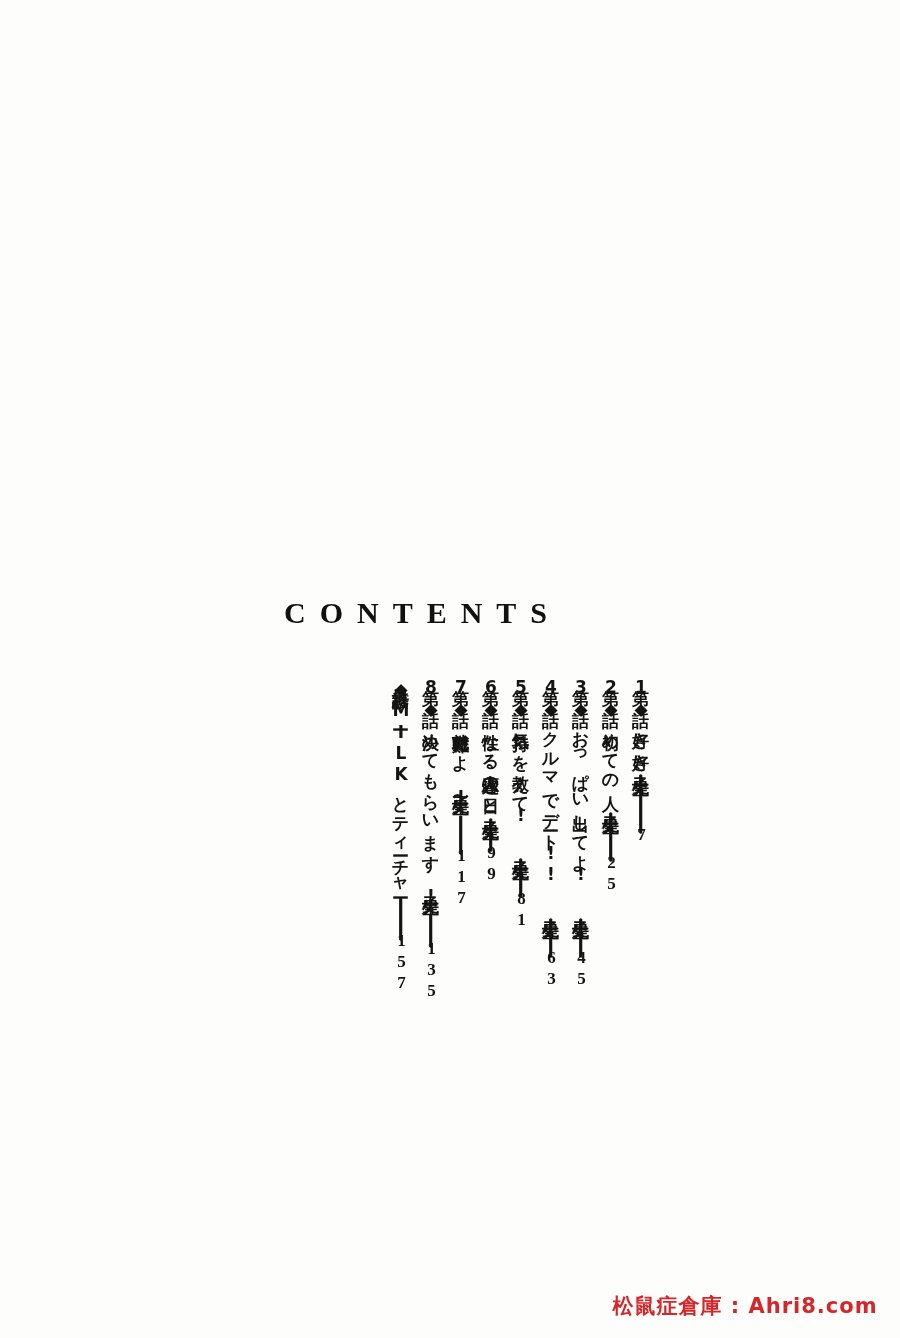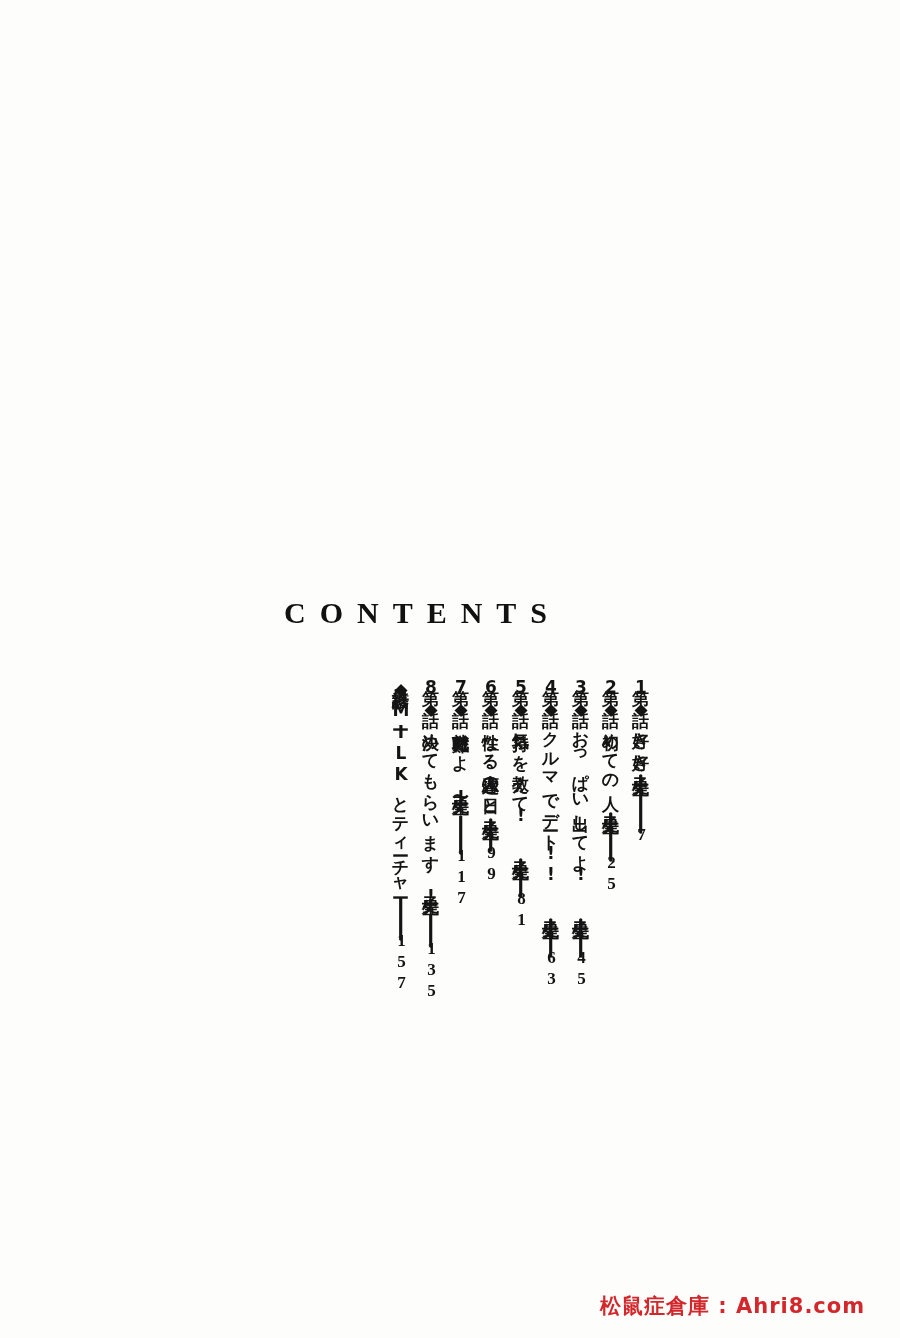--- a/index.html
+++ b/index.html
@@ -73,21 +73,21 @@
     font-family: "Liberation Serif", serif;
     font-weight: 700;
     letter-spacing: 2px;
   }
 
   .watermark {
     position: absolute;
     left: 600px;
     top: 1292px;
     width: 290px;
-    text-align: left;
+    text-align: center;
     font-family: "DejaVu Sans", sans-serif;
     font-size: 21px;
     font-weight: 700;
     color: #d4272c;
     letter-spacing: 1px;
     white-space: nowrap;
   }
 </style>
 </head>
 <body>

